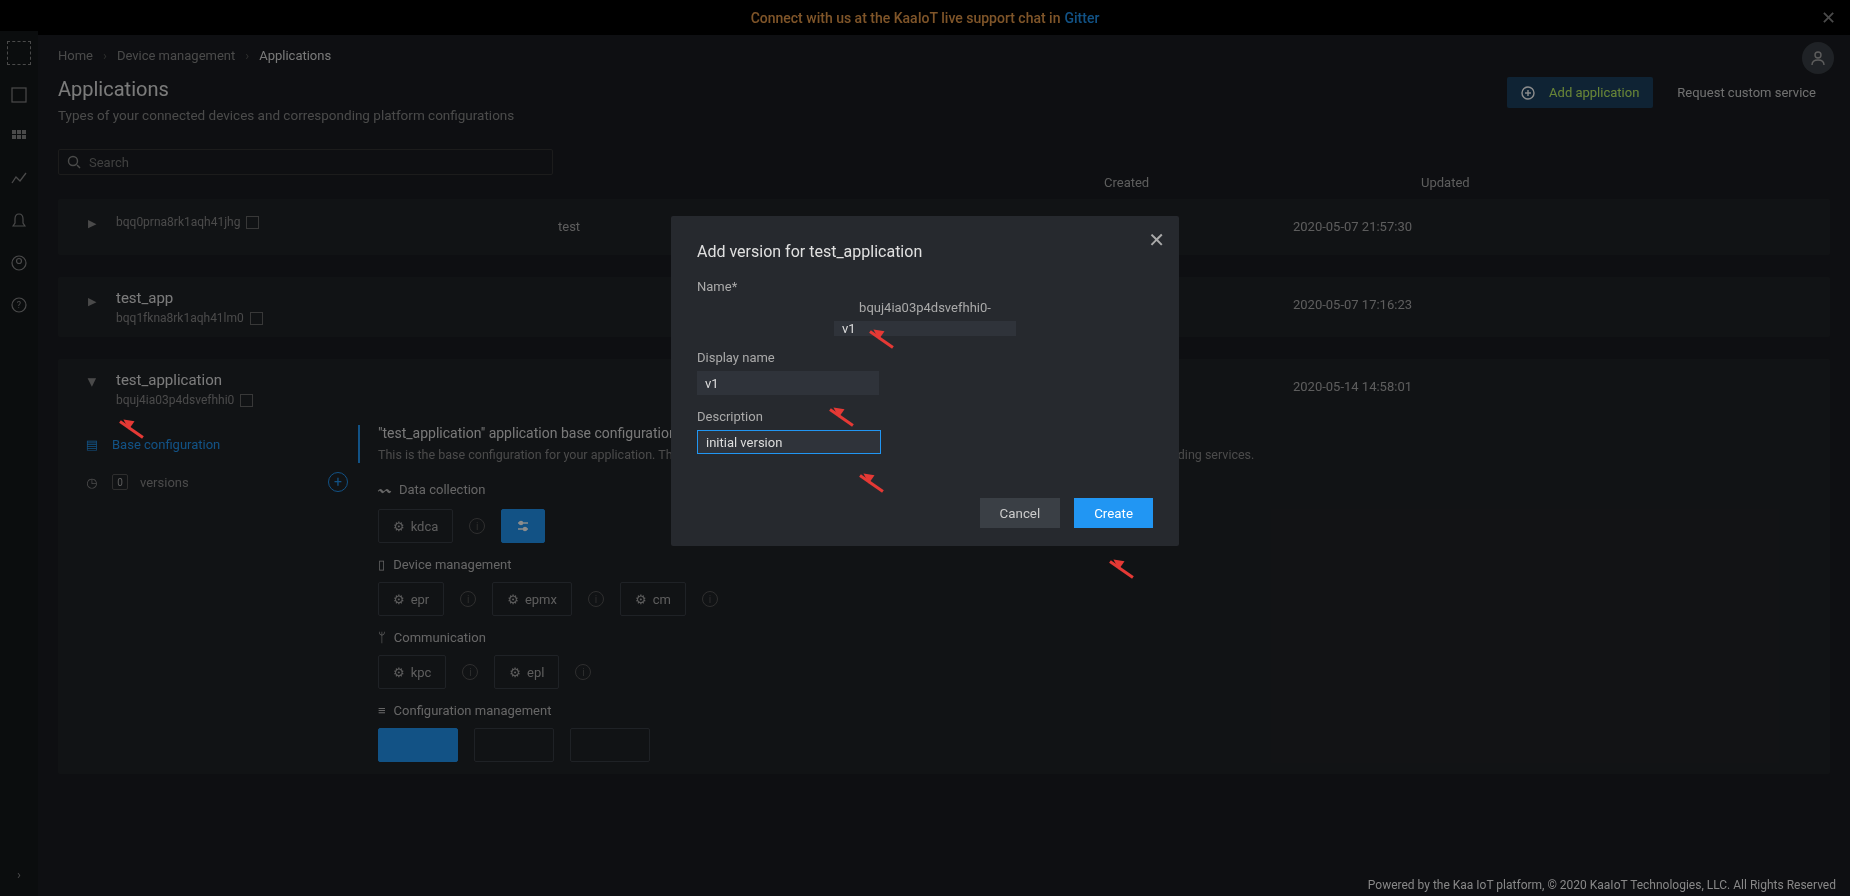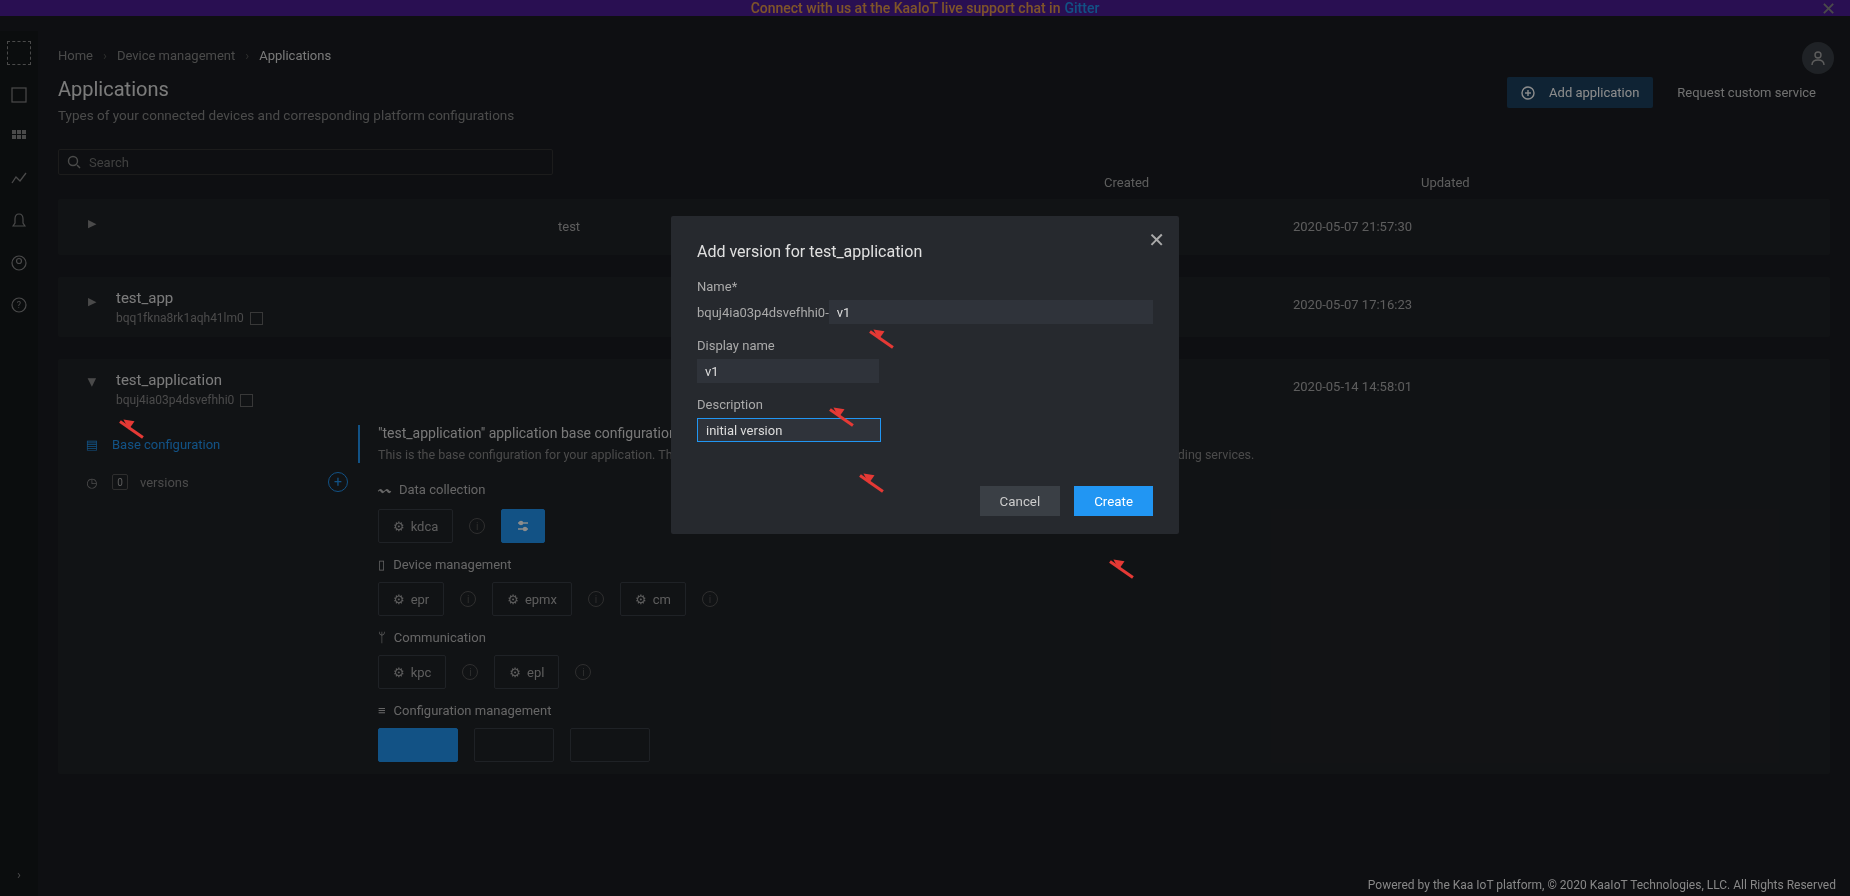--- a/index.html
+++ b/index.html
@@ -1,19 +1,19 @@
 <!DOCTYPE html>
 <html><head>
 <meta charset="utf-8">
 <style>
 * { margin:0; padding:0; box-sizing:border-box; font-family:-apple-system,BlinkMacSystemFont,"Segoe UI",Roboto,sans-serif; }
 body { background:#1a1d21; color:#b8b8b8; font-size:13px; overflow:hidden; width:1850px; height:896px; position:relative; }
 
 
-.banner { height:16px; background:#4c1d95; display:flex; align-items:center; justify-content:center; color:#e89b4b; font-weight:500; font-size:14px; position:relative; }
+.banner { height:35px; background:#000000; display:flex; align-items:center; justify-content:center; color:#e89b4b; font-weight:500; font-size:14px; position:relative; }
 .banner a { color:#2196f3; text-decoration:none; margin-left:4px; }
 .banner .close { position:absolute; right:14px; color:#888; font-size:18px; cursor:pointer; }
 
 
 .rail { position:absolute; left:0; top:31px; width:38px; bottom:0; background:#15181b; display:flex; flex-direction:column; align-items:center; padding-top:10px; gap:18px; }
 .rail .item { width:24px; height:24px; display:flex; align-items:center; justify-content:center; color:#888; cursor:pointer; }
 .rail .logo { width:24px; height:24px; border:1.5px dashed #888; }
 .rail .bottom { margin-top:auto; margin-bottom:10px; }
 
 
@@ -24,21 +24,21 @@
 
 .crumbs { display:flex; align-items:center; gap:10px; color:#888; font-size:13px; height:24px; }
 .crumbs span.sep { color:#555; }
 .crumbs .last { color:#ddd; }
 
 .page-header { display:flex; justify-content:space-between; align-items:flex-start; margin-top:10px; }
 .page-title { font-size:20px; color:#e0e0e0; font-weight:400; }
 .page-sub { color:#888; margin-top:6px; font-size:13.5px; }
 .header-actions { display:flex; gap:10px; }
 .btn { height:31px; padding:0 14px; border:none; border-radius:2px; background:#2a2e33; color:#ccc; font-size:13px; cursor:pointer; display:inline-flex; align-items:center; gap:6px; }
-.btn.primary-light { background:rgba(33,150,243,.3); color:#ffffff;gap:14px; }
+.btn.primary-light { background:rgba(33,150,243,.3); color:#bef264;gap:14px; }
 .btn.outline { background:transparent; color:#ccc; }
 .search-box { width:495px; height:26px; border:1px solid #333; border-radius:2px; display:flex; align-items:center; padding:0 8px; gap:8px; color:#888; }
 .search-box input { background:none; border:none; outline:none; color:#ccc; flex:1; font-size:13px; }
 .col-header { color:#aaa; font-size:13px; }
 .col-created { position:absolute; left:1046px; }
 .col-updated { position:absolute; left:1363px; }
 .header-row { position:relative; height:26px; margin-top:26px; }
 
 
 .app-list { margin-top:24px; display:flex; flex-direction:column; gap:22px; }
@@ -71,21 +71,21 @@
 .chip { height:34px; padding:0 14px; border:1px solid #3a3f45; border-radius:2px; display:inline-flex; align-items:center; gap:6px; color:#aaa; font-size:13px; background:#202327; }
 .chip.primary { background:#2196f3; color:#fff; border-color:#2196f3; }
 .info-ic { width:16px; height:16px; border:1.5px solid #555; border-radius:50%; color:#555; font-size:10px; display:flex; align-items:center; justify-content:center; }
 
 
 .modal-backdrop { position:absolute; inset:0; top:0; background:rgba(0,0,0,.45); display:flex; align-items:flex-start; justify-content:center; padding-top:216px; }
 .modal { width:508px; background:#26292e; border-radius:2px; padding:26px 26px 18px; position:relative; }
 .modal h3 { color:#e0e0e0; font-size:16px; font-weight:400; margin-bottom:18px; }
 .modal .close-m { position:absolute; right:14px; top:12px; color:#aaa; font-size:20px; cursor:pointer; }
 .modal label { color:#aaa; font-size:13px; display:block; margin-bottom:6px; margin-top:14px; }
-.modal .field-row { display:flex; gap:0; align-items:center; }
+.modal .field-row { display:flex; gap:6px; align-items:center;flex-direction:column; }
 .modal .prefix { color:#aaa; font-size:13px; }
 .modal input { flex:1; height:24px; background:#2f333a; border:none; outline:none; color:#ddd; padding:0 8px; font-size:13px; }
 .modal input.focused { border:1px solid #2196f3; background:#2f333a; }
 .modal .actions { display:flex; justify-content:flex-end; gap:14px; margin-top:44px; }
 .modal .btn-cancel { background:#3a3f45; color:#ccc; height:30px; padding:7px 20px; border:none; cursor:pointer; }
 .modal .btn-create { background:#2196f3; color:#fff; height:30px; padding:0 20px; border:none; cursor:pointer; }
 
 
 .footer { position:absolute; right:14px; bottom:4px; color:#888; font-size:12px; }
 
@@ -195,20 +195,24 @@
       <input placeholder="Search" style="">
     </div>
     <div class="col-header col-created">Created</div>
     <div class="col-header col-updated">Updated</div>
   </div>
 
   <div class="app-list">
 
     <div class="app-row">
       <span class="caret">▶</span>
+      <div class="id">
+        <span>bqq0prna8rk1aqh41jhg</span>
+        <span class="copy-ic"></span>
+      </div>
       <div class="tag">test</div>
       <div class="tval created">2020-05-07 16:28:14</div>
       <div class="tval updated">2020-05-07 21:57:30</div>
     </div>
 
     <div class="app-row">
       <span class="caret">▶</span>
       <div class="name">test_app</div>
       <div class="id">
         <span>bqq1fkna8rk1aqh41lm0</span>

